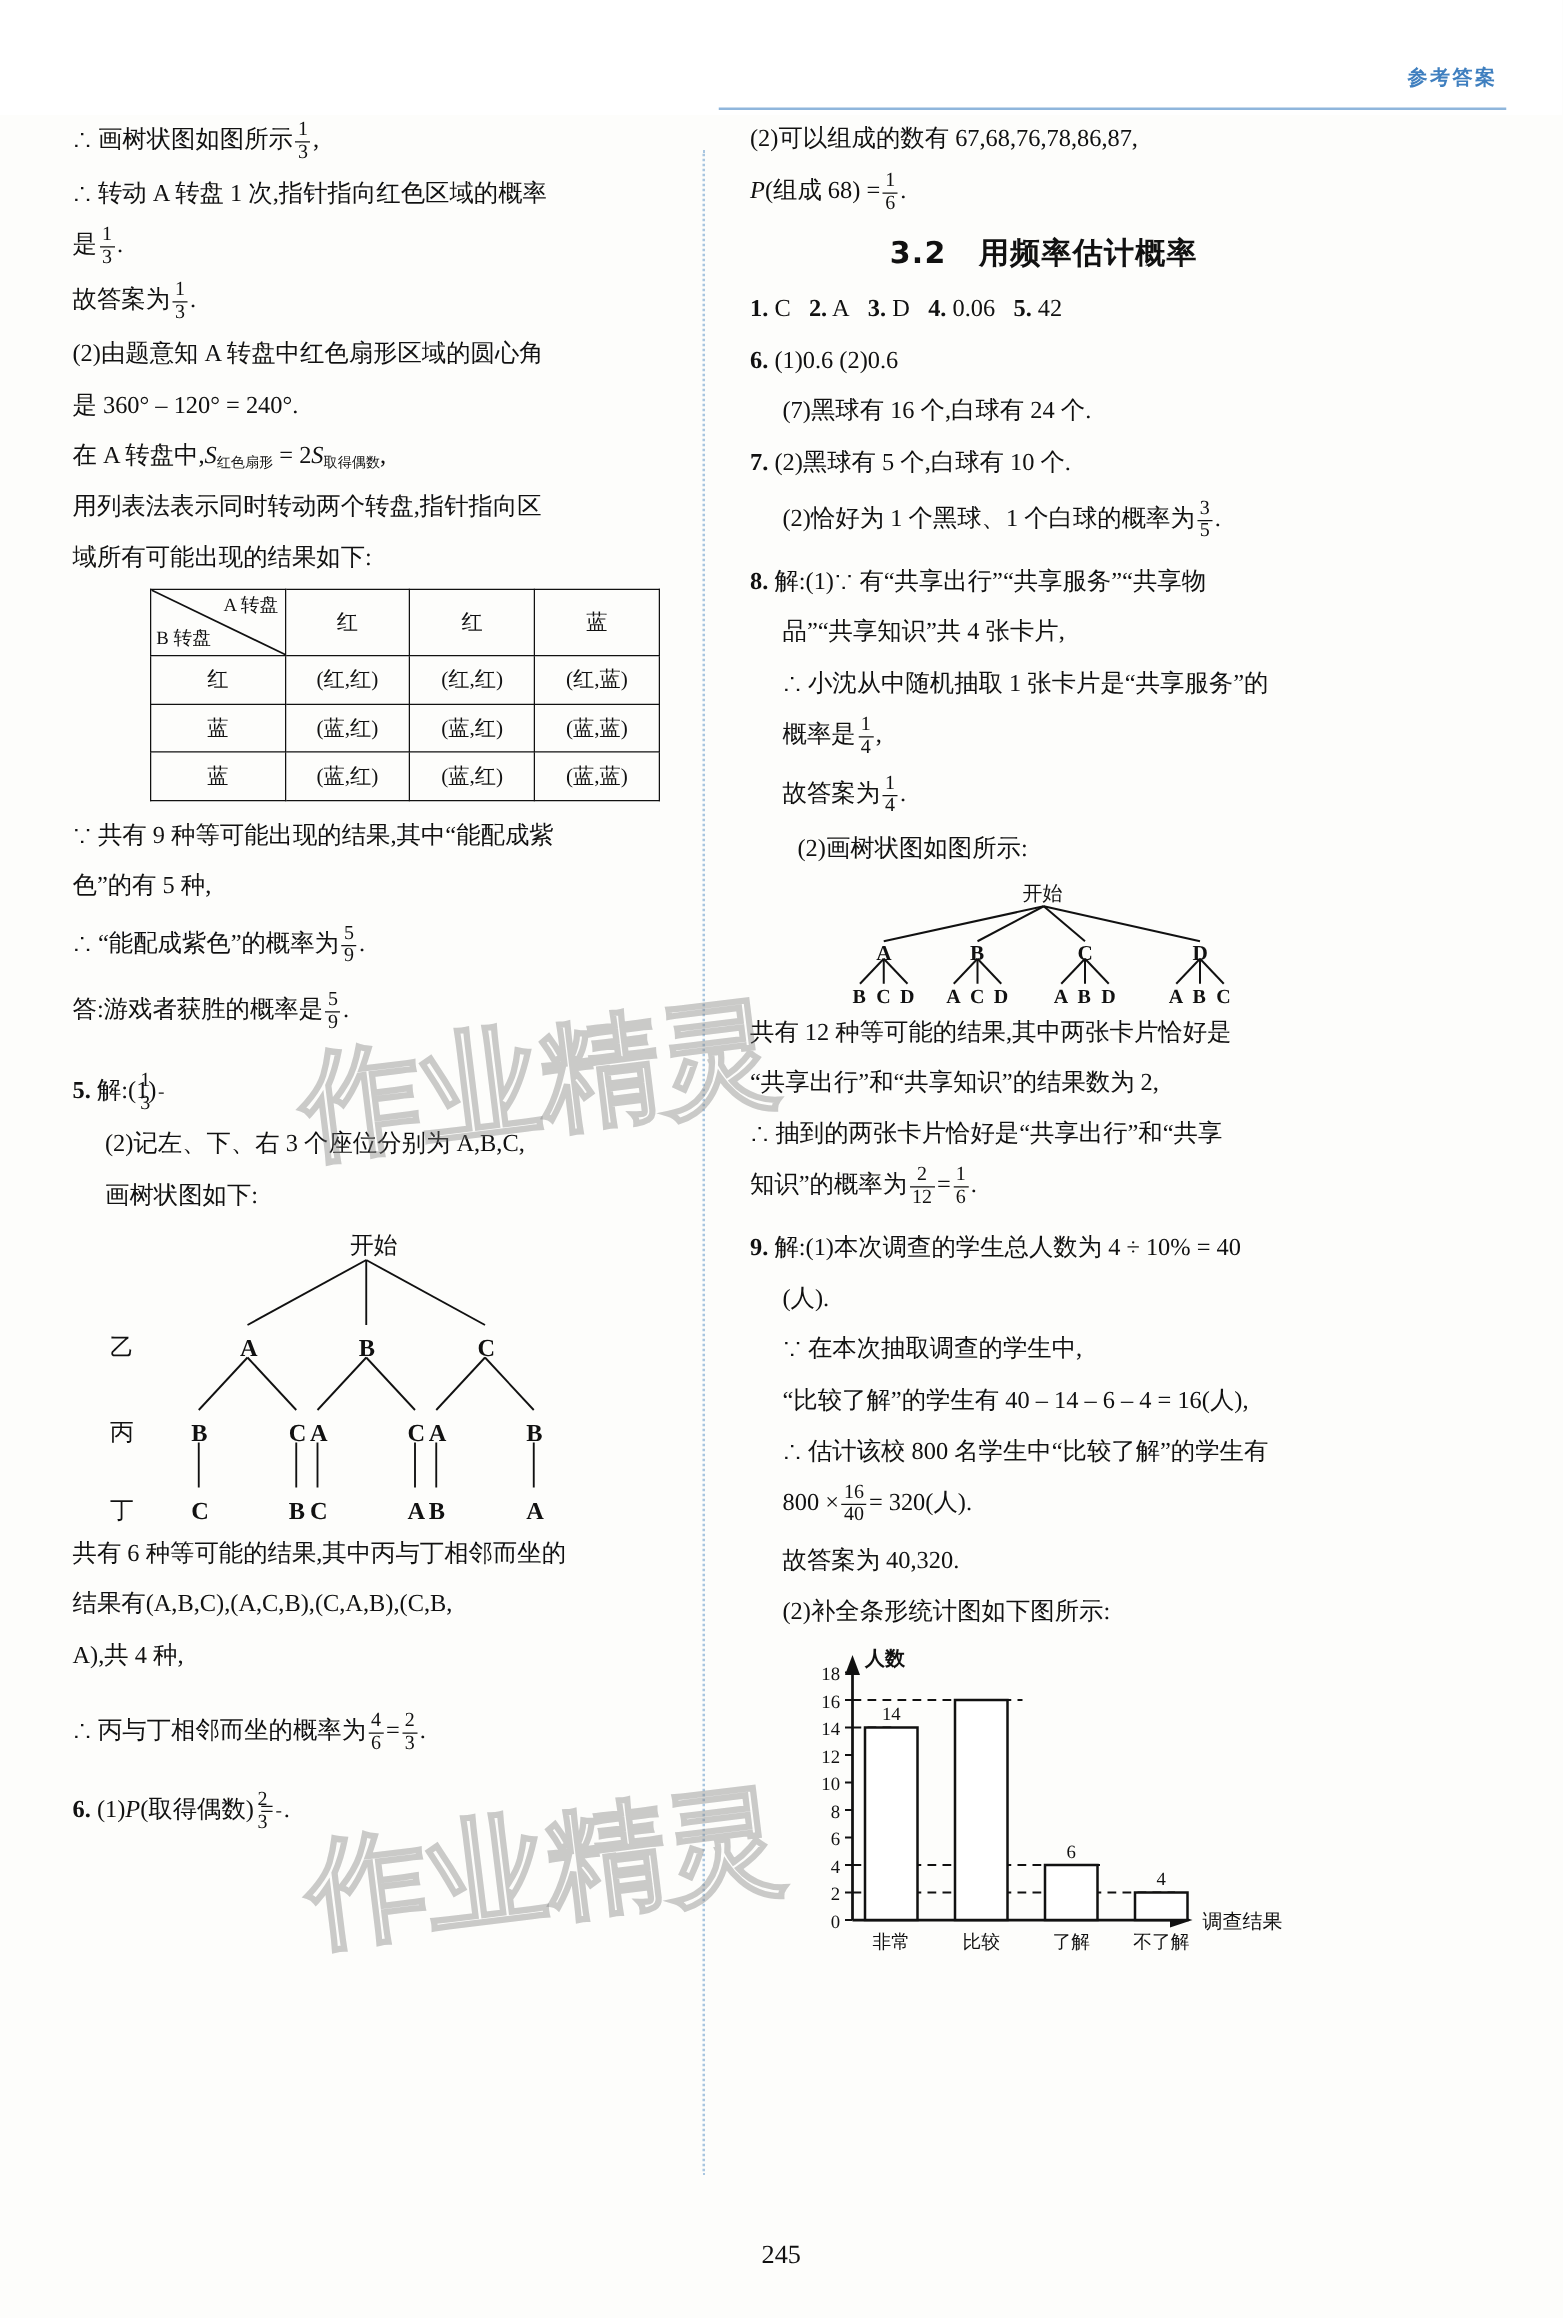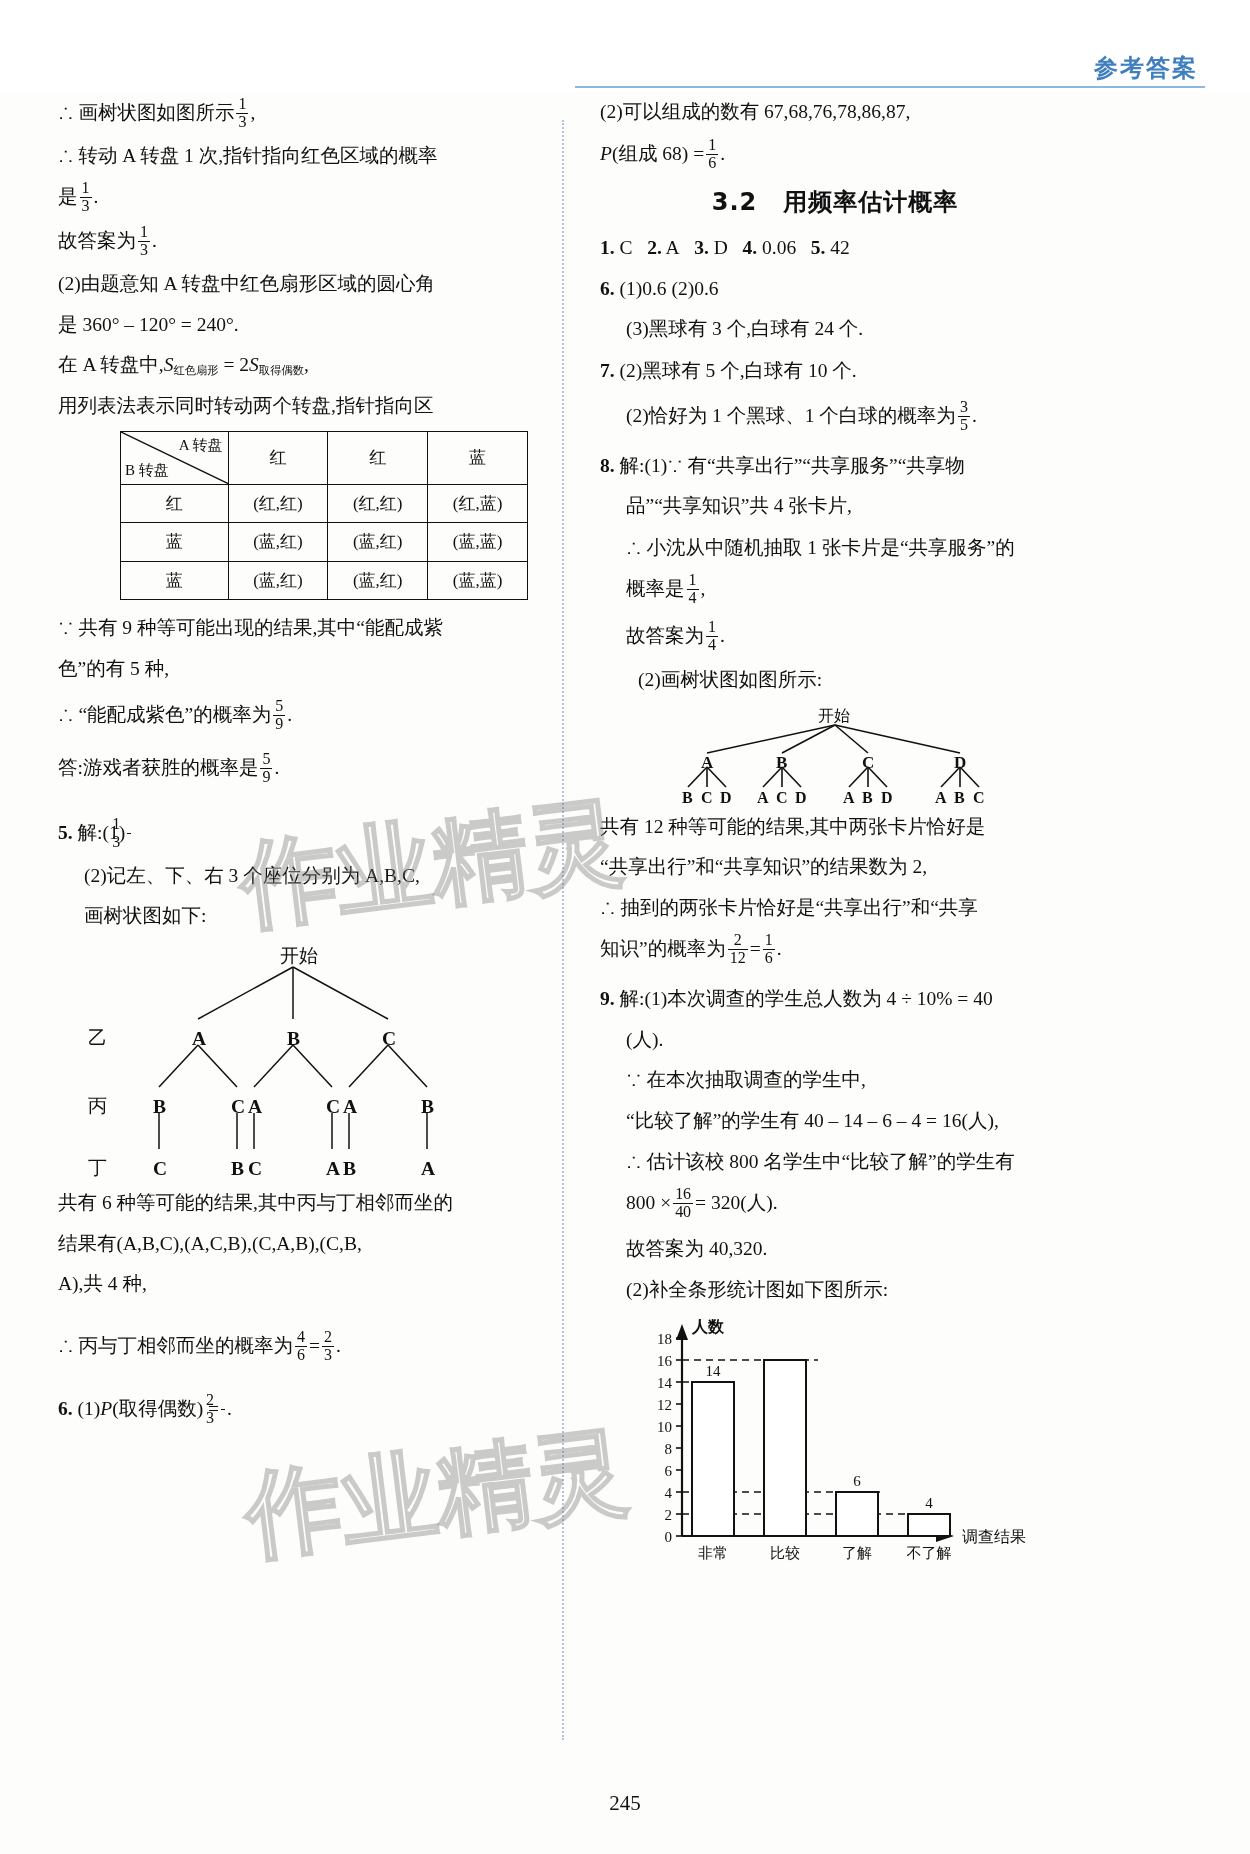--- a/index.html
+++ b/index.html
@@ -13,21 +13,21 @@
   }
   .page{position:absolute;inset:0;}
 
   
   .hdr-band{
     position:absolute;top:0;left:0;width:1250px;height:92px;
     background:#ffffff;
   }
   .hdr-title{
     position:absolute;top:52px;right:52px;
-    font-size:24px;letter-spacing:2px;color:#3f7fbf;
+    font-size:16px;letter-spacing:2px;color:#3f7fbf;
     font-family:"DejaVu Sans","Liberation Sans",sans-serif;
     font-weight:600;
   }
   .hdr-rule{
     position:absolute;top:86px;left:575px;width:630px;height:2px;
     background:#8fb6dc;
   }
 
   
   .col{position:absolute;top:96px;font-size:19.5px;line-height:1.62;}
@@ -129,20 +129,21 @@
     </p>
 
     <p class="ln">(2)由题意知 A 转盘中红色扇形区域的圆心角</p>
     <p class="ln">是 360° – 120° = 240°.</p>
 
     <p class="ln">
       <span>在 A 转盘中,</span><span class="it">S</span><span class="sub">红色扇形</span>&nbsp;<span>= 2</span><span class="it">S</span><span class="sub">取得偶数</span><span>,</span>
     </p>
 
     <p class="ln">用列表法表示同时转动两个转盘,指针指向区</p>
+    <p class="ln">域所有可能出现的结果如下:</p>
 
     <div class="tbl-wrap">
       <table class="grid">
         <tbody>
             <tr>
           <td class="corner">
             <svg class="slash" width="108" height="52">
               <line x1="0" y1="0" x2="108" y2="52" stroke="#111" stroke-width="1.4"></line>
             </svg>
             <span class="a">A 转盘</span>
@@ -277,21 +278,21 @@
       <span class="num">4.</span>
       <span>0.06</span>&nbsp;&nbsp;
       <span class="num">5.</span>
       <span>42</span>
     </p>
 
     <p class="ln hang">
       <span class="num">6.</span>
       <span>(1)0.6    (2)0.6</span>
     </p>
-    <p class="ln" style="margin-left:26px">(3)黑球有 3 个,白球有 24 个.</p>
+    <p class="ln" style="margin-left:26px">(7)黑球有 16 个,白球有 24 个.</p>
 
     <p class="ln hang" style="margin-top:10px">
       <span class="num">7.</span>
       <span>(2)黑球有 5 个,白球有 10 个.</span>
     </p>
     <p class="ln" style="margin-left:26px;margin-top:12px">
       <span>(2)恰好为 1 个黑球、1 个白球的概率为</span><span class="frac"><span class="n">3</span><span class="d">5</span></span><span>.</span>
     </p>
 
     <p class="ln hang" style="margin-top:16px">

